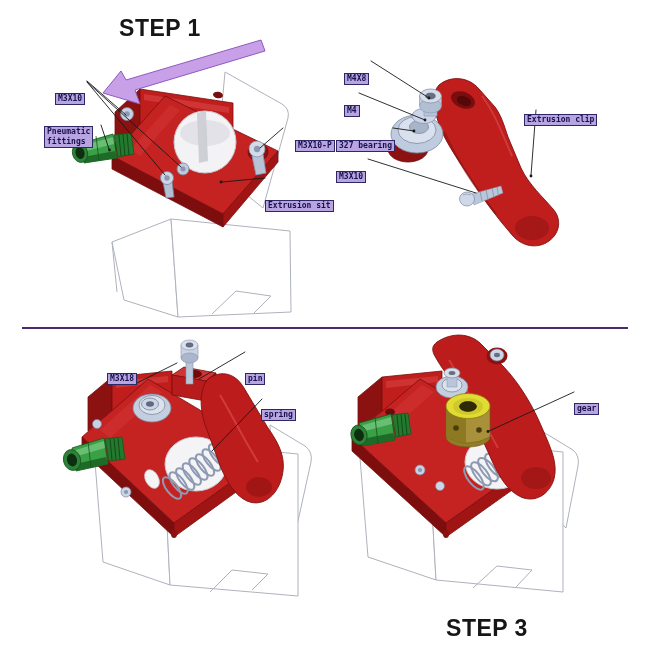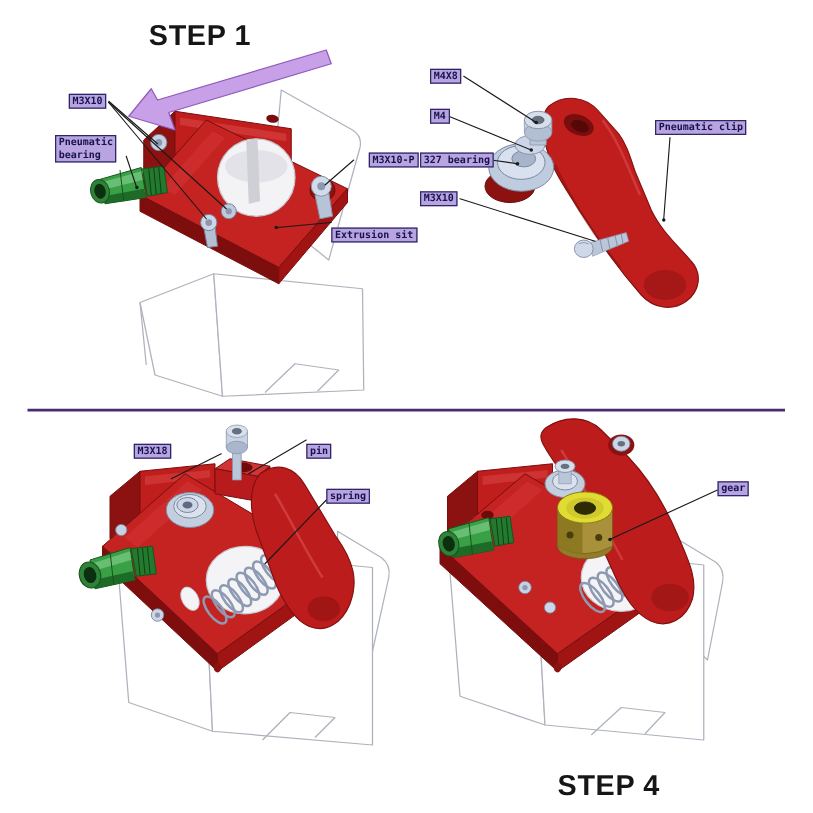--- a/index.html
+++ b/index.html
@@ -3,21 +3,21 @@
 <meta charset="utf-8">
 <style>
   html,body{margin:0;padding:0;background:#ffffff;}
   .canvas{position:relative;width:650px;height:650px;background:#ffffff;overflow:hidden;
           font-family:"Liberation Sans",sans-serif;}
   .art{position:absolute;left:0;top:0;}
   .step-title{position:absolute;transform:translateX(-50%);font-weight:bold;font-size:23px;
               letter-spacing:.5px;color:#161616;white-space:nowrap;}
   .lbl{position:absolute;background:#b7a4e0;border:1px solid #2e2766;color:#17114d;
        font-family:"DejaVu Sans Mono",monospace;font-size:8px;font-weight:bold;line-height:1.25;
-       padding:0 2px;white-space:nowrap;box-sizing:border-box;}
+       padding:0 2px;white-space:nowrap;box-sizing:border-box;margin-top:18px;}
 </style>
 </head>
 <body>
 
 <div class="canvas">
 
   <svg class="art" width="650" height="650" viewBox="0 0 650 650">
 
     <line x1="22" y1="328" x2="628" y2="328" stroke-width="2.2" stroke="#4a2a70"></line>
 
@@ -309,31 +309,31 @@
       </g>
 
       <g stroke="#191919" stroke-width="0.9" stroke-linecap="round">
         <line x1="574" y1="392" x2="489" y2="431"></line>
         <circle cx="488" cy="431.5" r="1.4" fill="#191919" stroke="none"></circle>
       </g>
     </g>
   </svg>
 
   <div class="step-title" style="left:160px;top:15px">STEP 1</div>
-  <div class="step-title" style="left:487px;top:615px">STEP 4</div>
+  <div class="step-title" style="left:487px;top:615px">STEP 3</div>
 
   <div class="lbl" style="left:55px;top:75px">M3X10</div>
-  <div class="lbl" style="left:44px;top:108px"><span>Pneumatic</span><br><span>bearing</span></div>
+  <div class="lbl" style="left:44px;top:108px"><span>Pneumatic</span><br><span>fittings</span></div>
   <div class="lbl" style="left:295px;top:122px">M3X10-P</div>
   <div class="lbl" style="left:265px;top:182px">Extrusion sit</div>
 
   <div class="lbl" style="left:344px;top:55px">M4X8</div>
   <div class="lbl" style="left:344px;top:87px">M4</div>
   <div class="lbl" style="left:336px;top:122px">327 bearing</div>
   <div class="lbl" style="left:336px;top:153px">M3X10</div>
-  <div class="lbl" style="left:524px;top:96px">Pneumatic clip</div>
+  <div class="lbl" style="left:524px;top:96px">Extrusion clip</div>
 
   <div class="lbl" style="left:107px;top:355px">M3X18</div>
   <div class="lbl" style="left:245px;top:355px">pin</div>
   <div class="lbl" style="left:261px;top:391px">spring</div>
 
   <div class="lbl" style="left:574px;top:385px">gear</div>
 </div>
 
 </body></html>

